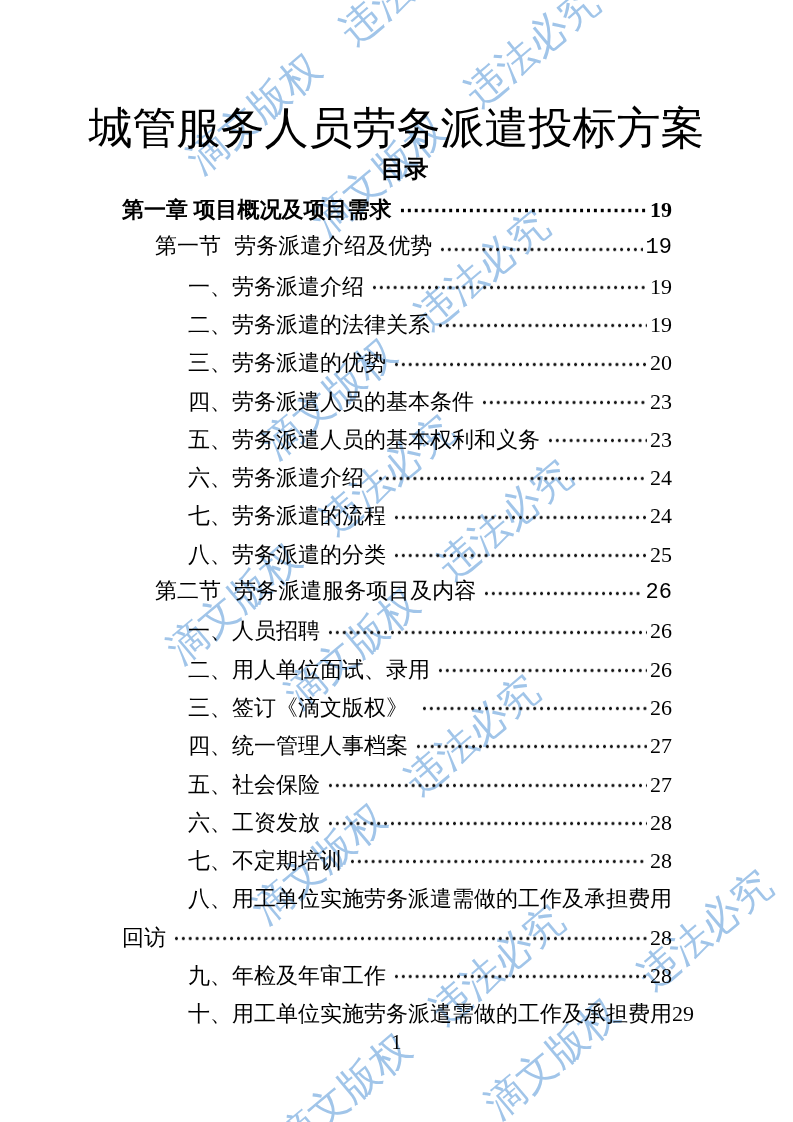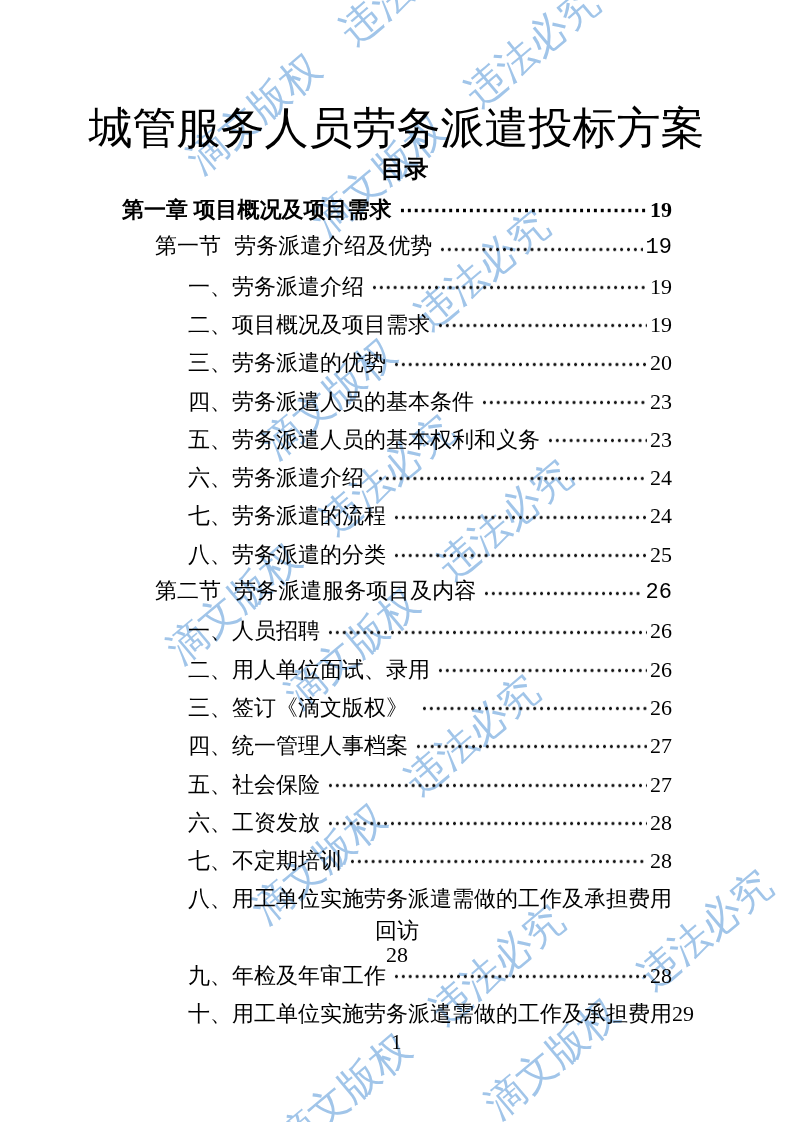--- a/index.html
+++ b/index.html
@@ -42,21 +42,21 @@
   }
   .toc-row{
     display:flex;align-items:center;
     height:38.3px;
     font-size:22px;
     line-height:1.1;
   }
   .lvl-chapter{font-weight:bold;}
   .lvl-section{padding-left:33px;font-family:Liberation Mono, monospace;}
   .lvl-item{padding-left:66px;}
-  .lvl-item-cont{padding-left:0;flex-direction:column;}
+  .lvl-item-cont{padding-left:0;}
   .toc-text{white-space:pre;}
   .leader{
     flex:1 1 auto;
     align-self:stretch;
     min-width:14px;
     margin:0 3px 0 7px;
     background-image:radial-gradient(circle, #151515 1.5px, transparent 1.7px);
     background-size:6.9px 6.9px;
     background-repeat:repeat-x;
     background-position:0 52%;
@@ -99,21 +99,21 @@
           <span class="toc-text">第一节 劳务派遣介绍及优势</span>
           <span class="leader"></span>
           <span class="toc-page">19</span>
         </div>
         <div class="toc-row lvl-item">
           <span class="toc-text">一、劳务派遣介绍</span>
           <span class="leader"></span>
           <span class="toc-page">19</span>
         </div>
         <div class="toc-row lvl-item">
-          <span class="toc-text">二、项目概况及项目需求</span>
+          <span class="toc-text">二、劳务派遣的法律关系</span>
           <span class="leader"></span>
           <span class="toc-page">19</span>
         </div>
         <div class="toc-row lvl-item">
           <span class="toc-text">三、劳务派遣的优势</span>
           <span class="leader"></span>
           <span class="toc-page">20</span>
         </div>
         <div class="toc-row lvl-item">
           <span class="toc-text">四、劳务派遣人员的基本条件</span>

